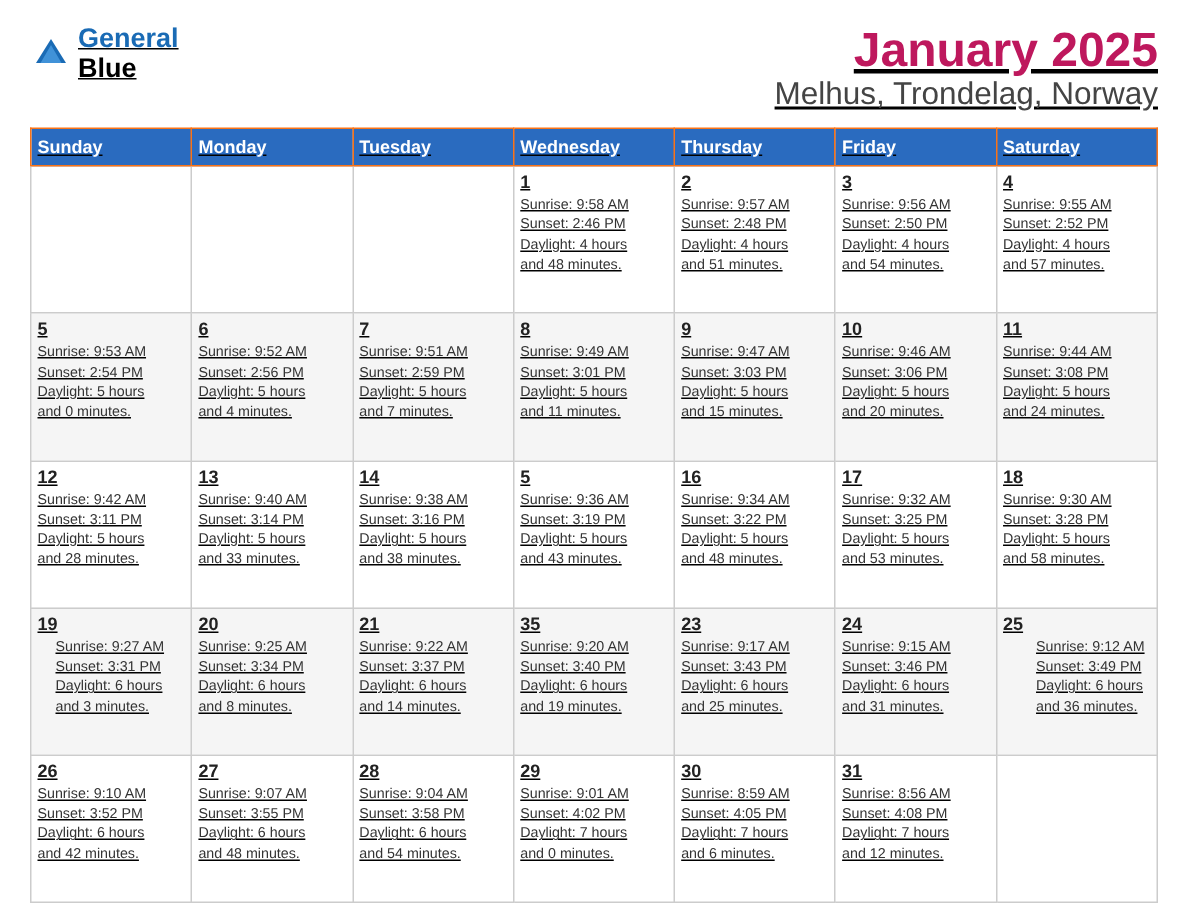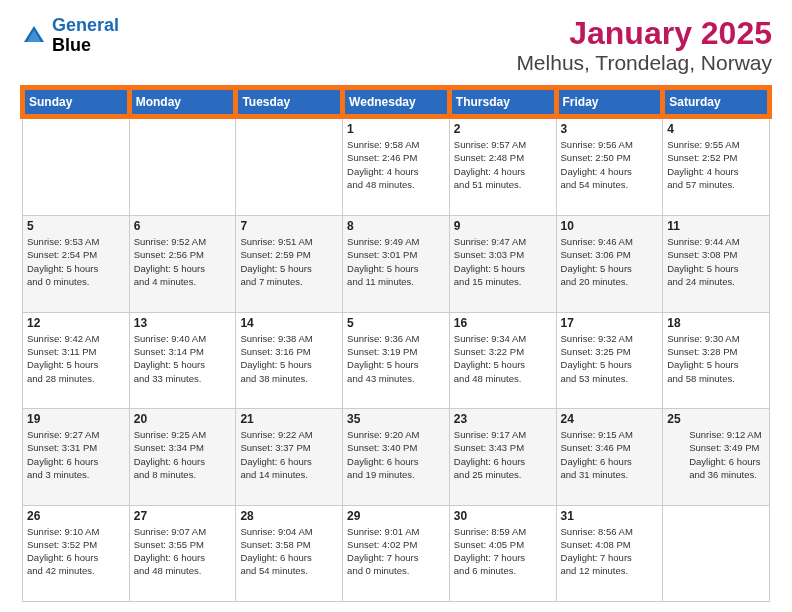--- a/index.html
+++ b/index.html
@@ -9,20 +9,21 @@
       width: 792px;
       height: 612px;
       overflow: hidden;
     }
     .page {
       width: 792px;
       height: 612px;
       padding: 16px 20px 10px 20px;
       display: flex;
       flex-direction: column;
+      text-decoration: underline;
     }
     .header {
       display: flex;
       justify-content: space-between;
       align-items: flex-start;
       margin-bottom: 10px;
     }
     .logo {
       display: flex;
       align-items: center;
@@ -61,21 +62,21 @@
       width: 100%;
       table-layout: fixed;
     }
     .calendar thead tr th {
       background: #2a6bbf;
       color: #fff;
       font-size: 12px;
       font-weight: bold;
       padding: 5px 4px;
       text-align: left;
-      border: 5px solid #f97316;
+      border: 1px solid #f97316;
     }
     .calendar tbody tr td {
       border: 1px solid #ccc;
       vertical-align: top;
       padding: 3px 4px;
       font-size: 10px;
       color: #333;
       background: #fff;
     }
     .calendar tbody tr:nth-child(even) td {
@@ -261,21 +262,21 @@
             <div class="day-number">18</div>
             <div class="day-info" style="white-space: pre-line;">Sunrise: 9:30 AM
 Sunset: 3:28 PM
 Daylight: 5 hours
 and 58 minutes.</div>
           </td>
         </tr>
         <tr>
           <td>
             <div class="day-number">19</div>
-            <div class="day-info" style="white-space: pre-line;">Sunrise: 9:27 AM
+            <div class="day-info" style="white-space: pre-line; margin-left: 12px;">Sunrise: 9:27 AM
 Sunset: 3:31 PM
 Daylight: 6 hours
 and 3 minutes.</div>
           </td>
           <td>
             <div class="day-number">20</div>
             <div class="day-info" style="white-space: pre-line;">Sunrise: 9:25 AM
 Sunset: 3:34 PM
 Daylight: 6 hours
 and 8 minutes.</div>

